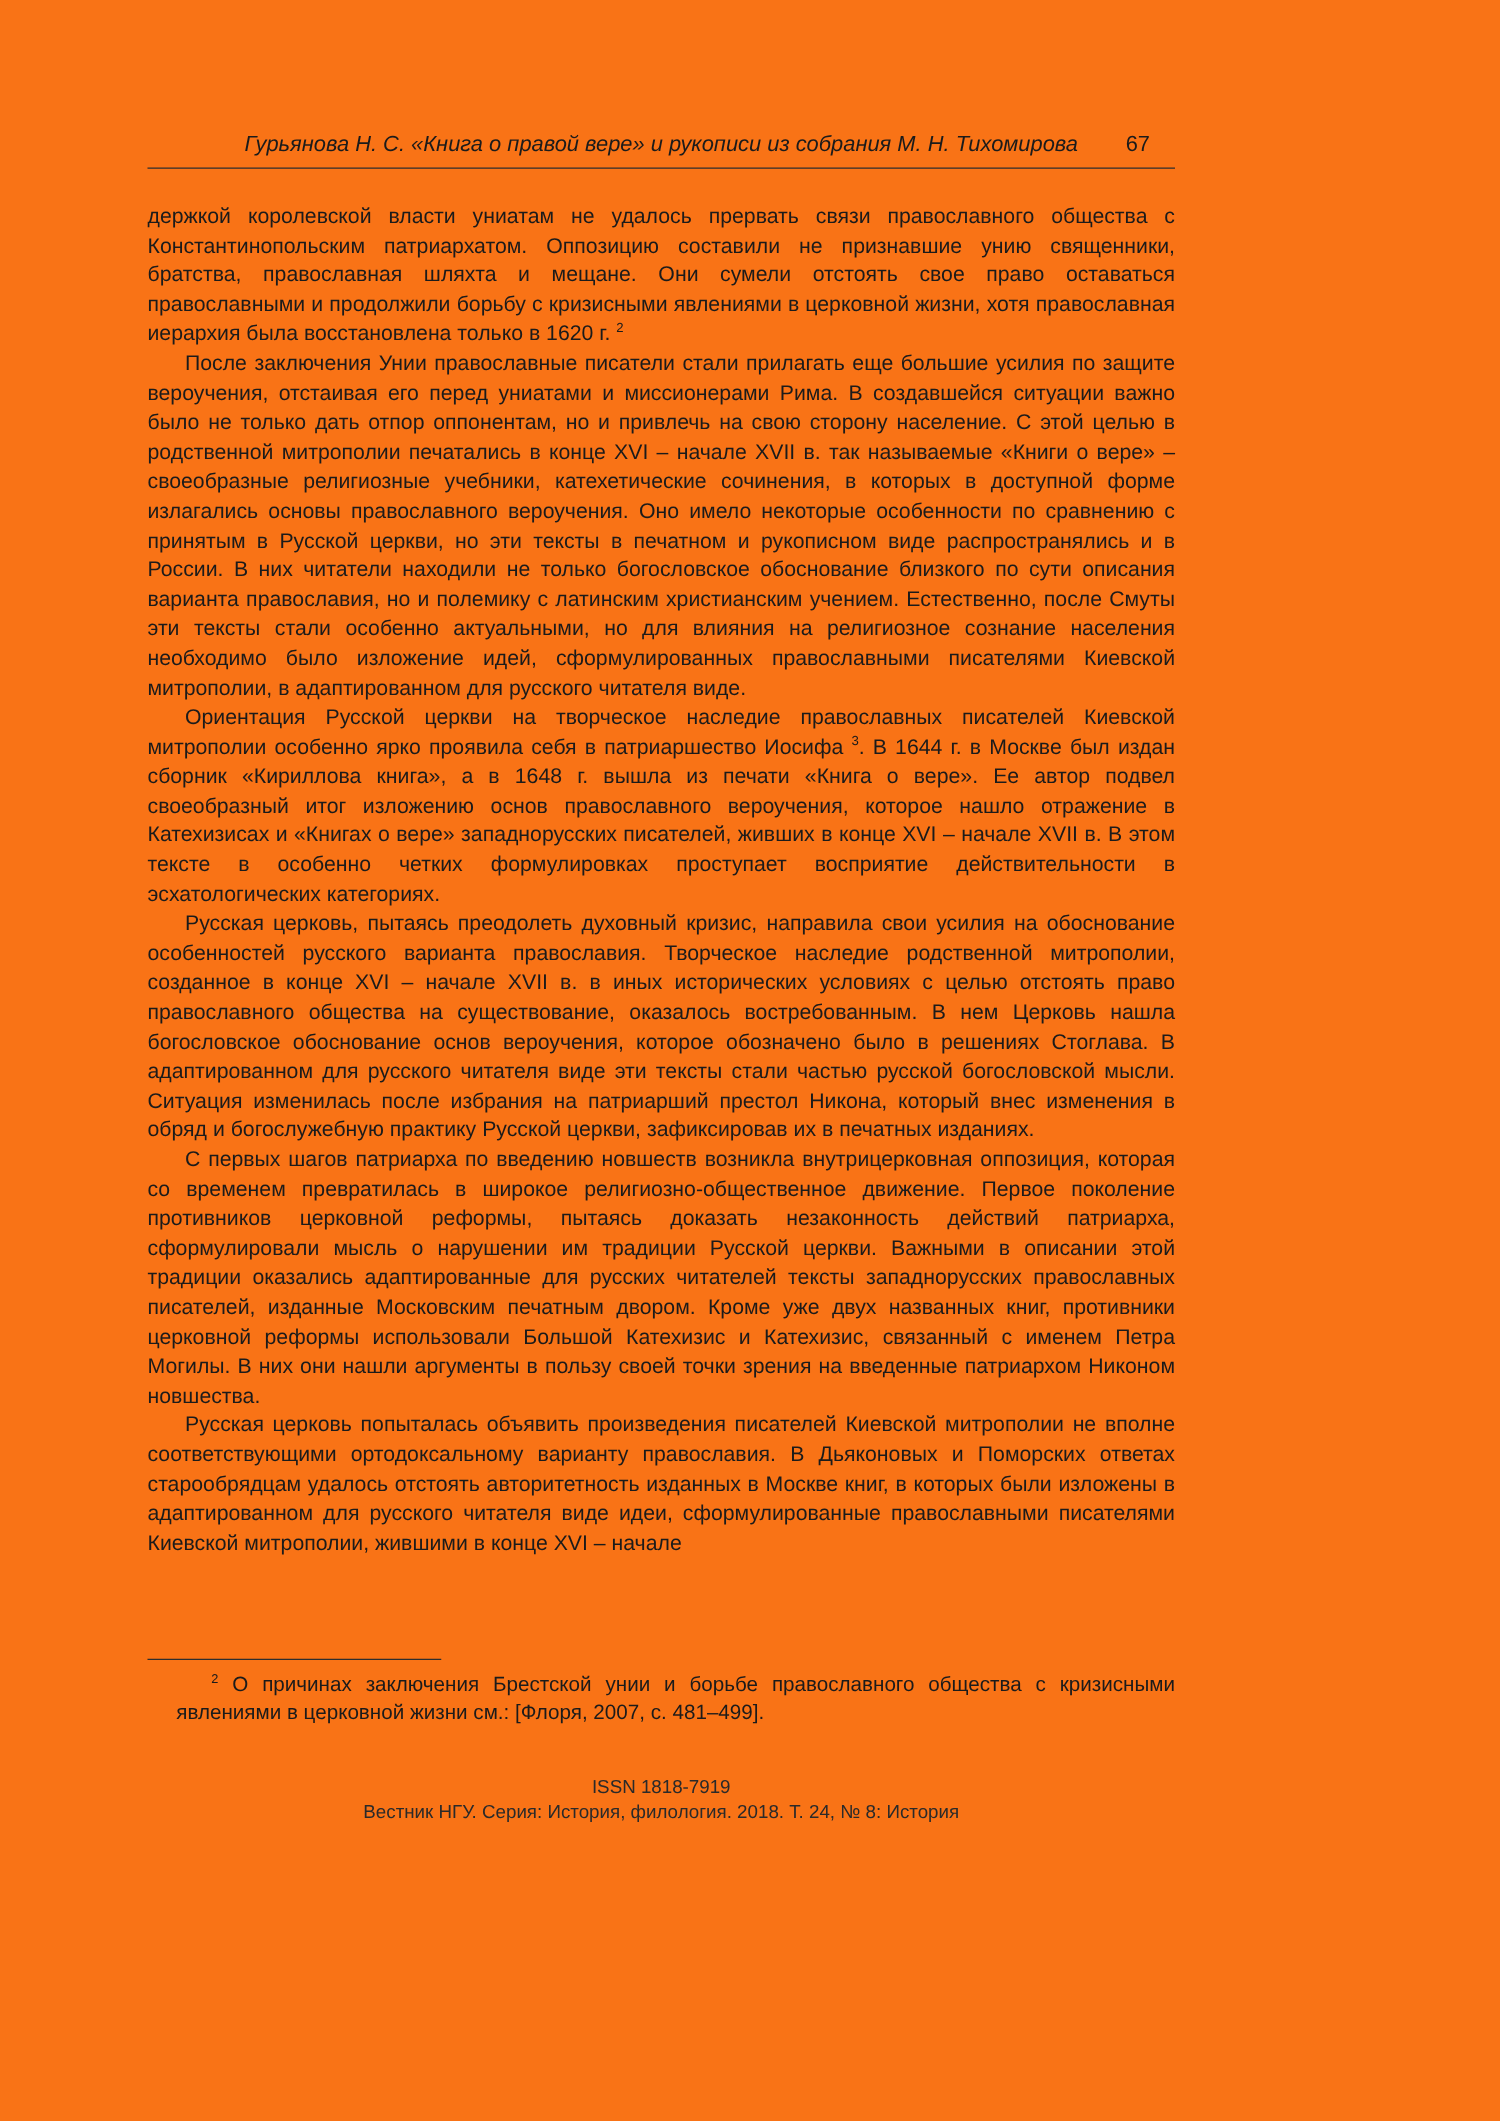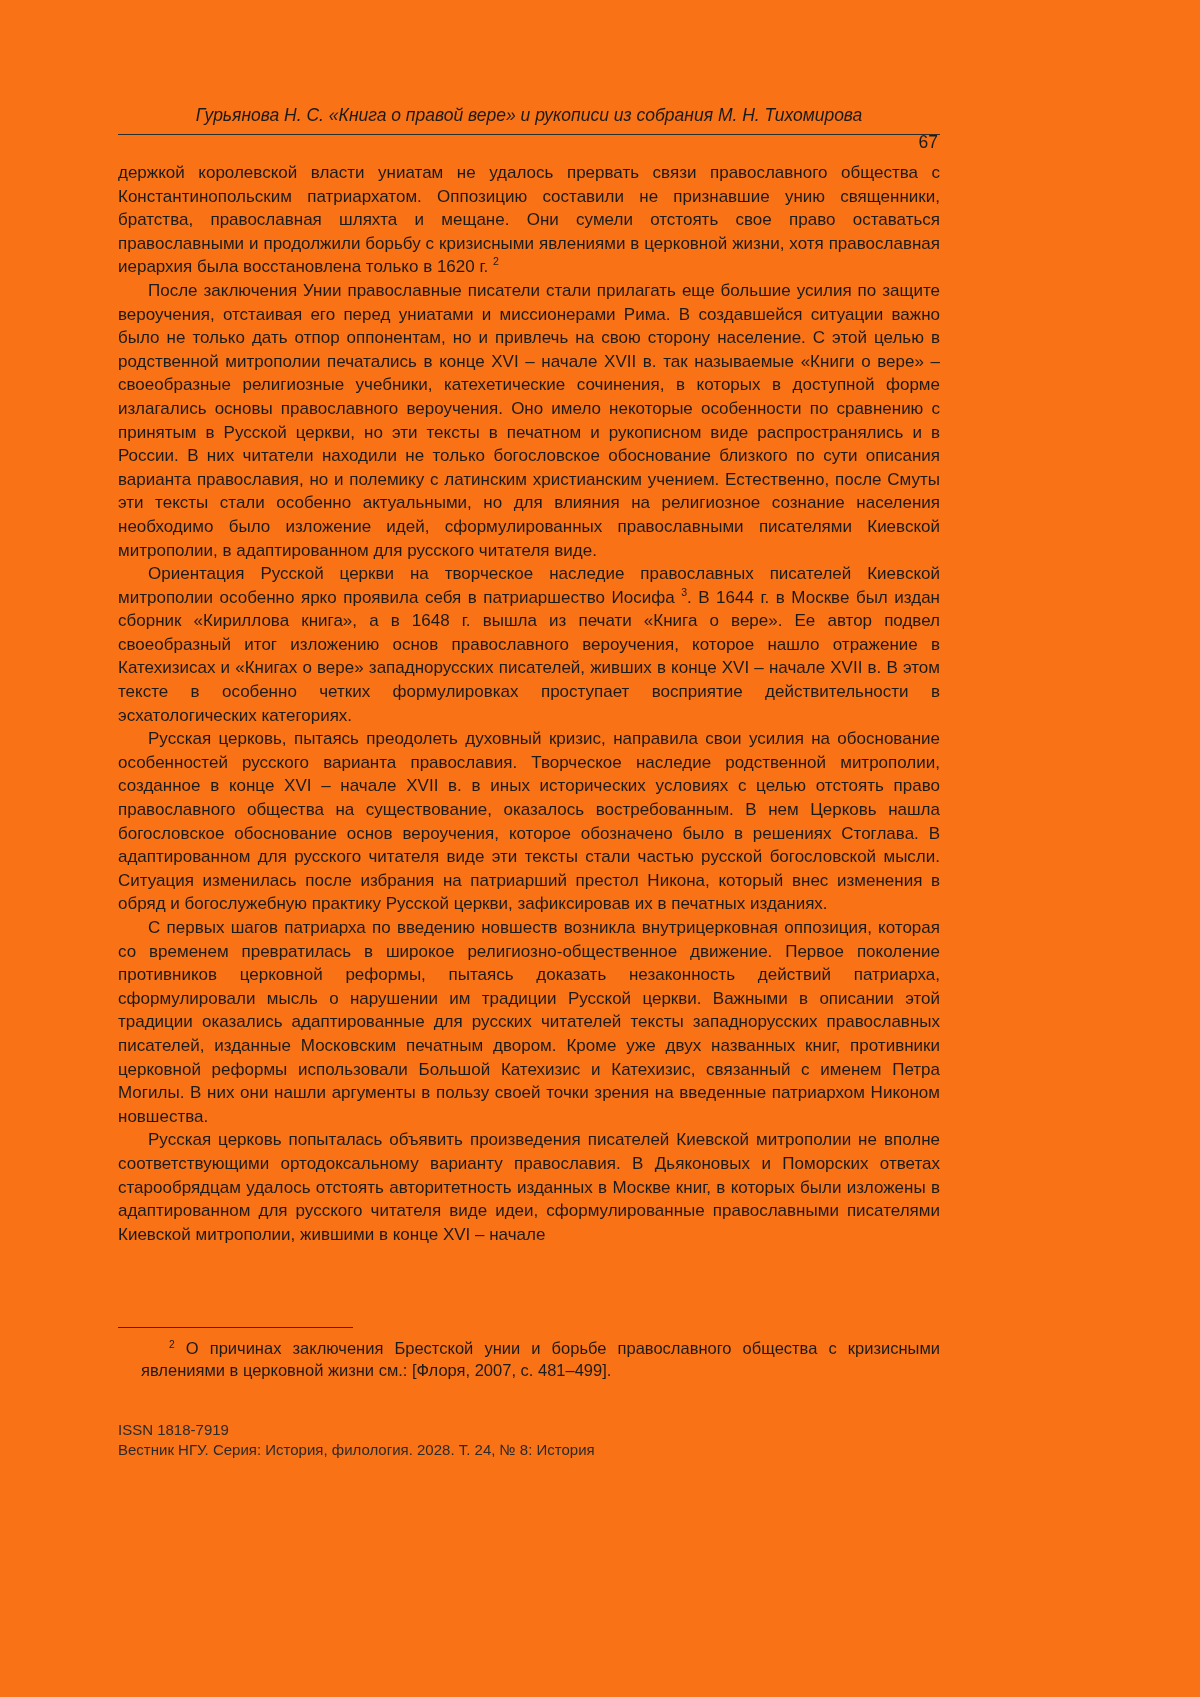--- a/index.html
+++ b/index.html
@@ -22,24 +22,23 @@
     line-height: 22px;
   }
   .running-header .title {
     display: block;
     text-align: center;
     font-style: italic;
     padding: 0 40px;
   }
   .running-header .pagenum {
     position: absolute;
-    right: 2px;
+    right: 20px;
     top: 0;
     font-style: normal;
-    margin-top: 27px;
   }
   .header-divider {
     position: absolute;
     top: 134px;
     left: 118px;
     width: 822px;
     border-top: 1.5px solid #2e2e2e;
   }
   .article {
     position: absolute;
@@ -75,21 +74,21 @@
   .footnote sup {
     font-size: 0.62em;
     line-height: 0;
     vertical-align: super;
   }
   .page-footer {
     position: absolute;
     top: 1420px;
     left: 118px;
     width: 822px;
-    text-align: left;
+    text-align: center;
     font-size: 15px;
     line-height: 20px;
     color: #2a2a2a;
   }
 </style>
 </head>
 <body>
 
 <div class="page">
 
@@ -109,16 +108,16 @@
     <p class="para"><span>Русская церковь попыталась объявить произведения писателей Киевской митрополии не вполне соответствующими ортодоксальному варианту православия. В Дьяконовых и Поморских ответах старообрядцам удалось отстоять авторитетность изданных в Москве книг, в которых были изложены в адаптированном для русского читателя виде идеи, сформулированные православными писателями Киевской митрополии, жившими в конце XVI – начале</span><sup class="fn-ref"></sup><span></span></p>
   </div>
 
   <div class="footnotes">
     <div class="footnote-divider"></div>
     <p class="footnote"><sup>2</sup> <span>О причинах заключения Брестской унии и борьбе православного общества с кризисными явлениями в церковной жизни см.: [Флоря, 2007, с. 481–499].</span></p>
   </div>
 
   <div class="page-footer">
     <div>ISSN 1818-7919</div>
-    <div>Вестник НГУ. Серия: История, филология. 2028. Т. 24, № 8: История</div>
+    <div>Вестник НГУ. Серия: История, филология. 2018. Т. 24, № 8: История</div>
   </div>
 
 </div>
 
 </body></html>

